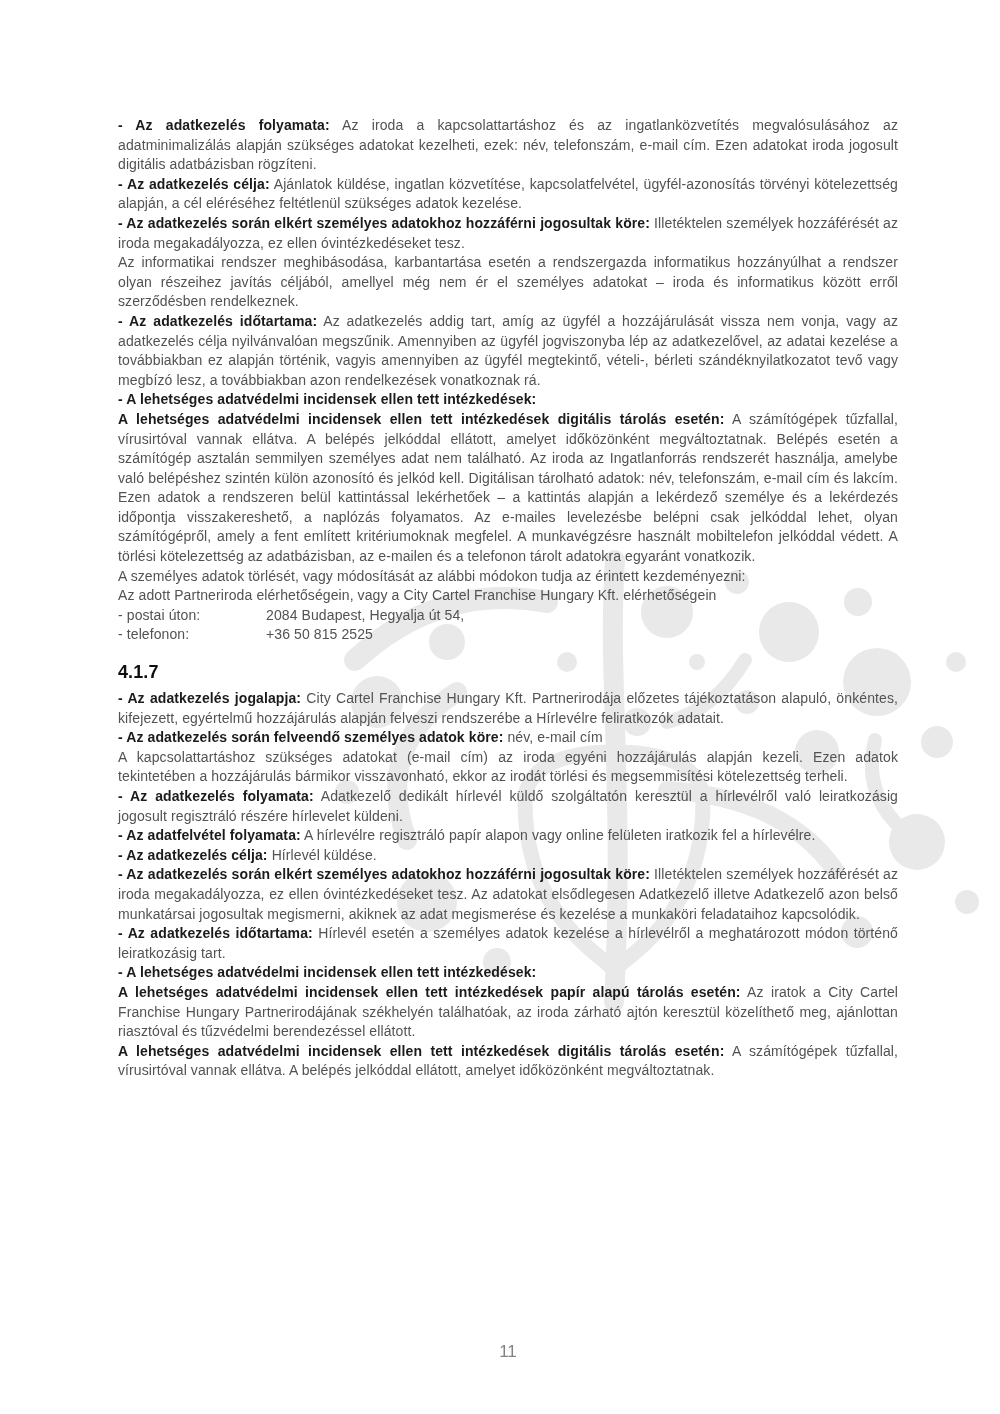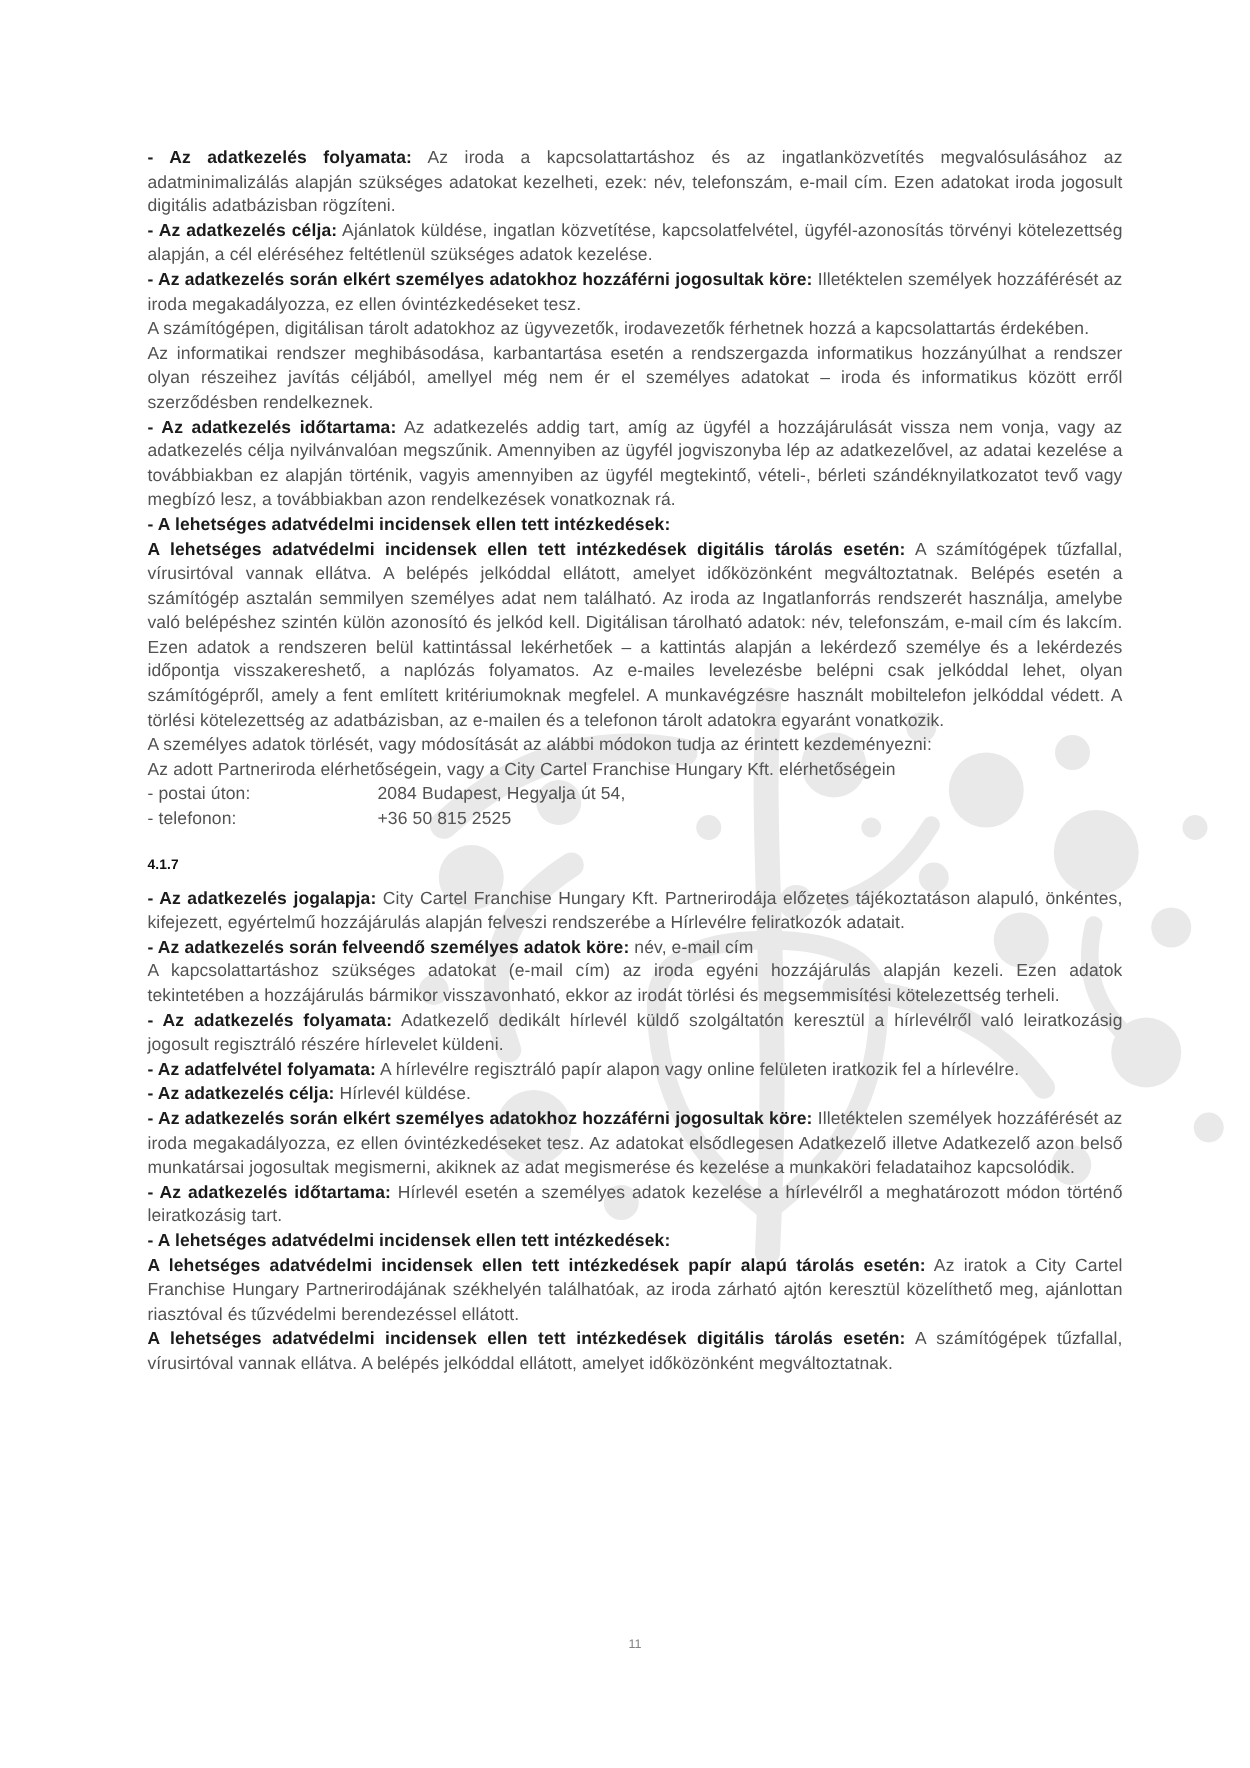--- a/index.html
+++ b/index.html
@@ -23,33 +23,33 @@
     margin:0;
     font-size:14px;
     line-height:19.6px;
     text-align:justify;
     color:#525252;
     letter-spacing:0.1px;
   }
   p.para b { color:#1b1b1b; font-weight:700; }
   .contact-row {
     display:flex;
-    font-size:14px; line-height:19.6px; color:#525252; letter-spacing:0.1px;gap:36px;
+    font-size:14px; line-height:19.6px; color:#525252; letter-spacing:0.1px;
   }
   .contact-label { width:148px; flex:none; }
   .section-heading {
     display:flex;
     margin:17px 0 7px 0;
-    font-size:11px; font-weight:700; color:#0f0f0f; line-height:20px;
+    font-size:18px; font-weight:700; color:#0f0f0f; line-height:20px;
     letter-spacing:0.1px;
   }
   .heading-number { width:57px; flex:none; }
   .page-number {
-    position:absolute; top:1310px; left:118px; width:780px;
-    text-align:center; font-size:10px; color:#828282; z-index:1;
+    position:absolute; top:1342px; left:118px; width:780px;
+    text-align:center; font-size:17px; color:#828282; z-index:1;
   }
 </style>
 </head>
 <body>
 
 <div class="page">
 
   <div class="watermark">
     <svg width="690" height="470" viewBox="0 0 690 470" xmlns="http://www.w3.org/2000/svg">
       <g fill="#e9e9e9" stroke="none">
@@ -84,21 +84,20 @@
         <path d="M560 200 Q545 260 600 300" stroke-width="14"></path>
       </g>
     </svg>
   </div>
 
   <div class="content">
     <div>
         <p class="para"><b>- Az adatkezelés folyamata:</b><span> Az iroda a kapcsolattartáshoz és az ingatlanközvetítés megvalósulásához az adatminimalizálás alapján szükséges adatokat kezelheti, ezek: név, telefonszám, e-mail cím. Ezen adatokat iroda jogosult digitális adatbázisban rögzíteni.</span></p>
         <p class="para"><b>- Az adatkezelés célja:</b><span> Ajánlatok küldése, ingatlan közvetítése, kapcsolatfelvétel, ügyfél-azonosítás törvényi kötelezettség alapján, a cél eléréséhez feltétlenül szükséges adatok kezelése.</span></p>
         <p class="para"><b>- Az adatkezelés során elkért személyes adatokhoz hozzáférni jogosultak köre:</b><span> Illetéktelen személyek hozzáférését az iroda megakadályozza, ez ellen óvintézkedéseket tesz.</span></p>
-        <p class="para"><span>A számítógépen, digitálisan tárolt adatokhoz az ügyvezetők, irodavezetők férhetnek hozzá a kapcsolattartás érdekében.</span></p>
         <p class="para"><span>Az informatikai rendszer meghibásodása, karbantartása esetén a rendszergazda informatikus hozzányúlhat a rendszer olyan részeihez javítás céljából, amellyel még nem ér el személyes adatokat – iroda és informatikus között erről szerződésben rendelkeznek.</span></p>
         <p class="para"><b>- Az adatkezelés időtartama:</b><span> Az adatkezelés addig tart, amíg az ügyfél a hozzájárulását vissza nem vonja, vagy az adatkezelés célja nyilvánvalóan megszűnik. Amennyiben az ügyfél jogviszonyba lép az adatkezelővel, az adatai kezelése a továbbiakban ez alapján történik, vagyis amennyiben az ügyfél megtekintő, vételi-, bérleti szándéknyilatkozatot tevő vagy megbízó lesz, a továbbiakban azon rendelkezések vonatkoznak rá.</span></p>
         <p class="para"><b>- A lehetséges adatvédelmi incidensek ellen tett intézkedések:</b></p>
         <p class="para"><b>A lehetséges adatvédelmi incidensek ellen tett intézkedések digitális tárolás esetén:</b><span> A számítógépek tűzfallal, vírusirtóval vannak ellátva. A belépés jelkóddal ellátott, amelyet időközönként megváltoztatnak. Belépés esetén a számítógép asztalán semmilyen személyes adat nem található. Az iroda az Ingatlanforrás rendszerét használja, amelybe való belépéshez szintén külön azonosító és jelkód kell. Digitálisan tárolható adatok: név, telefonszám, e-mail cím és lakcím. Ezen adatok a rendszeren belül kattintással lekérhetőek – a kattintás alapján a lekérdező személye és a lekérdezés időpontja visszakereshető, a naplózás folyamatos. Az e-mailes levelezésbe belépni csak jelkóddal lehet, olyan számítógépről, amely a fent említett kritériumoknak megfelel. A munkavégzésre használt mobiltelefon jelkóddal védett. A törlési kötelezettség az adatbázisban, az e-mailen és a telefonon tárolt adatokra egyaránt vonatkozik.</span></p>
         <p class="para"><span>A személyes adatok törlését, vagy módosítását az alábbi módokon tudja az érintett kezdeményezni:</span></p>
         <p class="para"><span>Az adott Partneriroda elérhetőségein, vagy a City Cartel Franchise Hungary Kft. elérhetőségein</span></p>
       </div>
 
     <div>
         <div class="contact-row">

